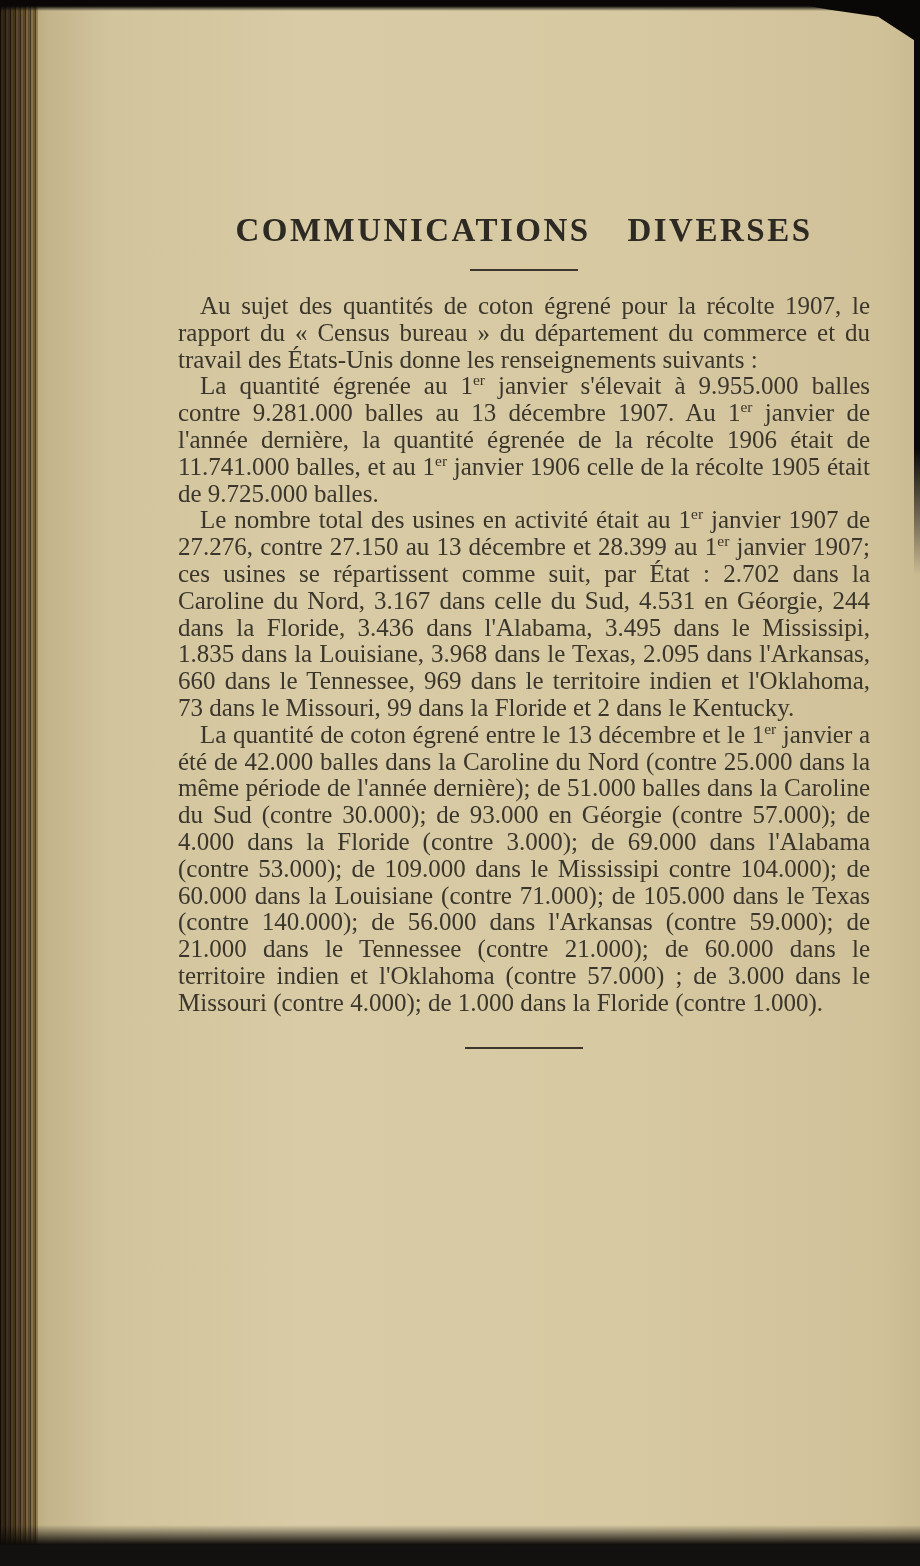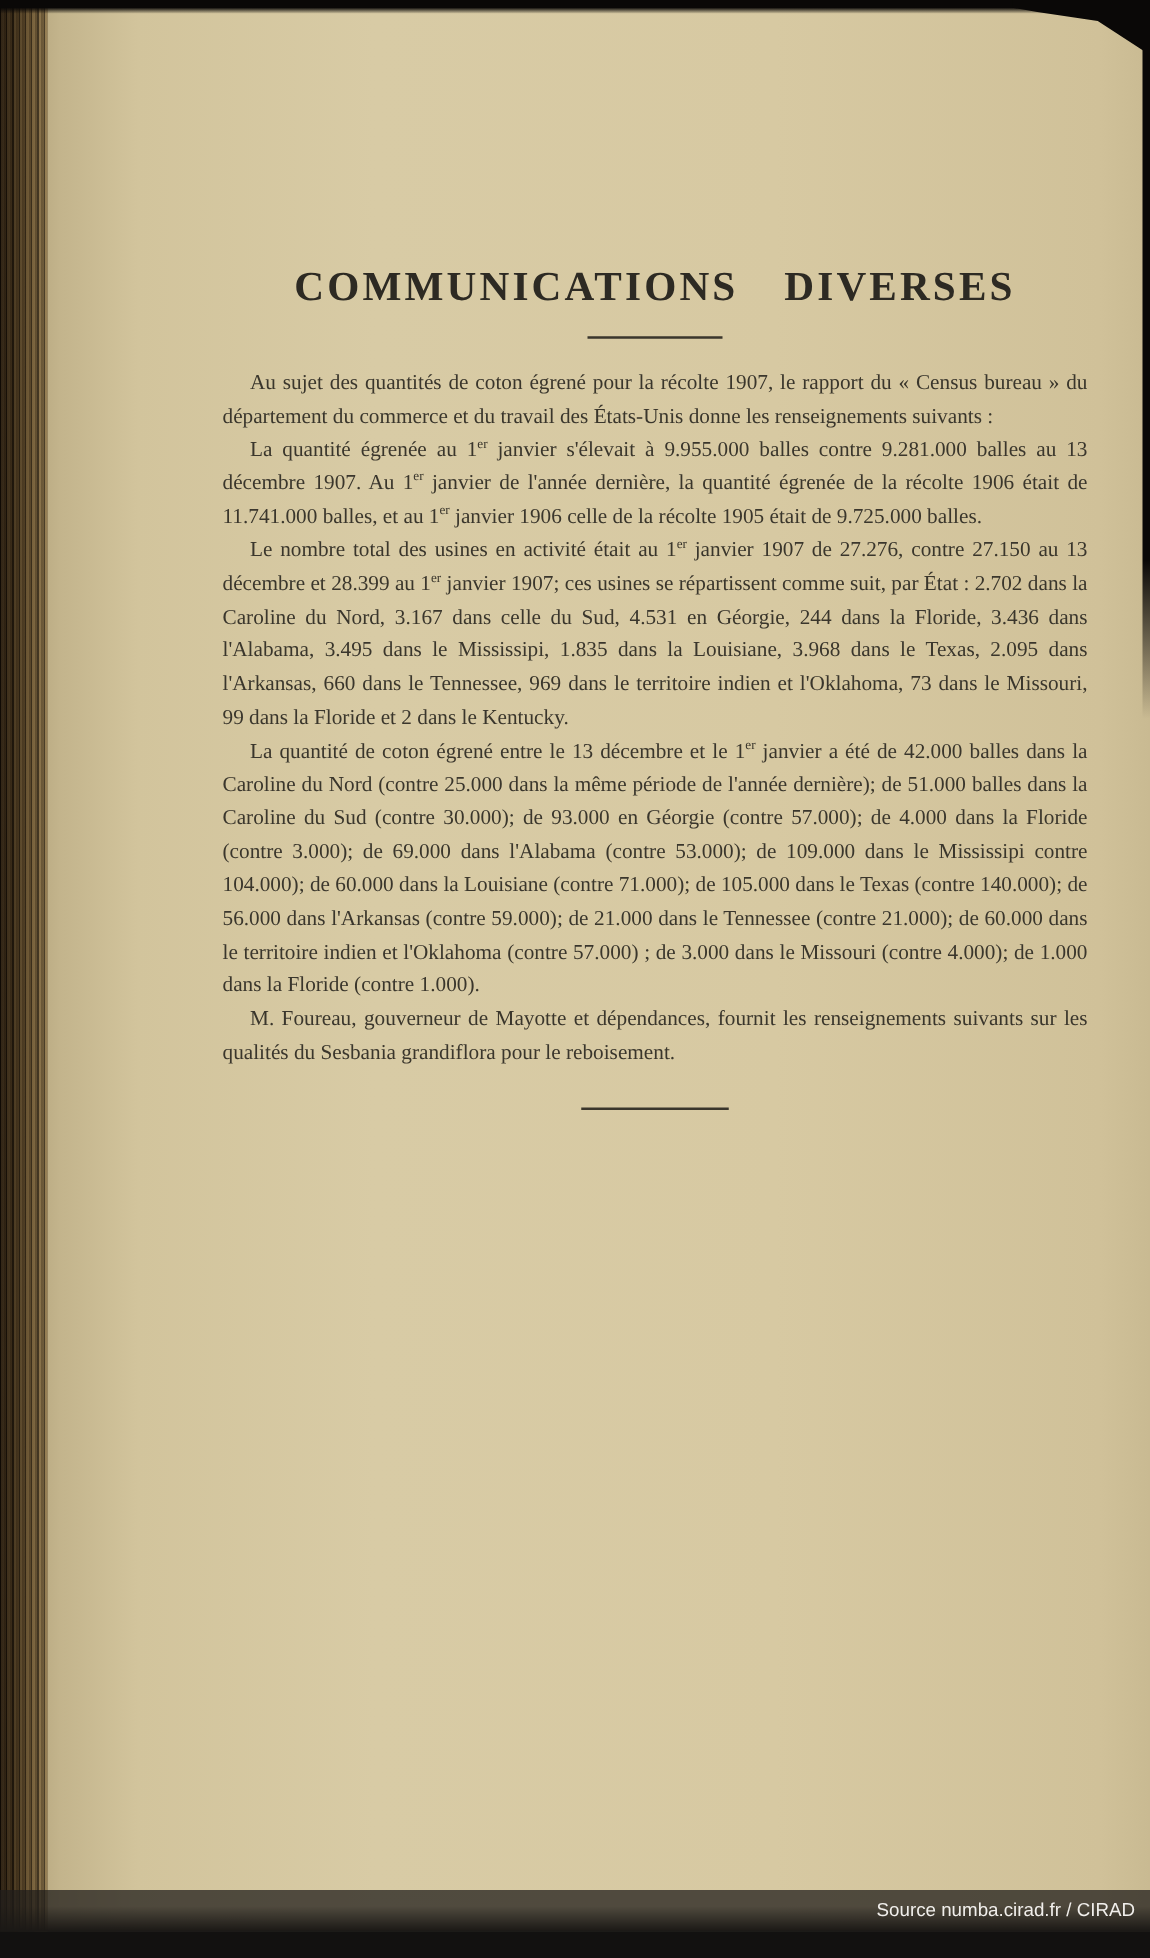--- a/index.html
+++ b/index.html
@@ -54,21 +54,21 @@
   }
   .section-heading{
     margin:14px 0 13px 0;
     text-align:center;
     font-size:19px;
     font-weight:bold;
     color:#332f27;
   }
   .body-par{
     margin:0;
-    font-size:17px;
+    font-size:25px;
     line-height:26.8px;
     text-align:justify;
     text-indent:22px;
     color:#3a362c;
   }
   .body-par sup{font-size:.62em;line-height:0;}
   .end-rule{
     width:118px;height:0;
     border:none;border-top:2px solid #3a362c;
     margin:30px auto 0 auto;
@@ -101,22 +101,18 @@
     <h1 class="doc-title">COMMUNICATIONS DIVERSES</h1>
     <hr class="title-rule">
 
 
     <p class="body-par">Au sujet des quantités de coton égrené pour la récolte 1907, le rapport du « Census bureau » du département du commerce et du travail des États-Unis donne les renseignements suivants :</p>
     <p class="body-par">La quantité égrenée au 1<sup>er</sup> janvier s'élevait à 9.955.000 balles contre 9.281.000 balles au 13 décembre 1907. Au 1<sup>er</sup> janvier de l'année dernière, la quantité égrenée de la récolte 1906 était de 11.741.000 balles, et au 1<sup>er</sup> janvier 1906 celle de la récolte 1905 était de 9.725.000 balles.</p>
     <p class="body-par">Le nombre total des usines en activité était au 1<sup>er</sup> janvier 1907 de 27.276, contre 27.150 au 13 décembre et 28.399 au 1<sup>er</sup> janvier 1907; ces usines se répartissent comme suit, par État : 2.702 dans la Caroline du Nord, 3.167 dans celle du Sud, 4.531 en Géorgie, 244 dans la Floride, 3.436 dans l'Alabama, 3.495 dans le Mississipi, 1.835 dans la Louisiane, 3.968 dans le Texas, 2.095 dans l'Arkansas, 660 dans le Tennessee, 969 dans le territoire indien et l'Oklahoma, 73 dans le Missouri, 99 dans la Floride et 2 dans le Kentucky.</p>
     <p class="body-par">La quantité de coton égrené entre le 13 décembre et le 1<sup>er</sup> janvier a été de 42.000 balles dans la Caroline du Nord (contre 25.000 dans la même période de l'année dernière); de 51.000 balles dans la Caroline du Sud (contre 30.000); de 93.000 en Géorgie (contre 57.000); de 4.000 dans la Floride (contre 3.000); de 69.000 dans l'Alabama (contre 53.000); de 109.000 dans le Mississipi contre 104.000); de 60.000 dans la Louisiane (contre 71.000); de 105.000 dans le Texas (contre 140.000); de 56.000 dans l'Arkansas (contre 59.000); de 21.000 dans le Tennessee (contre 21.000); de 60.000 dans le territoire indien et l'Oklahoma (contre 57.000) ; de 3.000 dans le Missouri (contre 4.000); de 1.000 dans la Floride (contre 1.000).</p>
 
 
-    <p class="body-par">M. Foureau, gouverneur de Mayotte et dépendances, fournit les renseignements suivants sur les qualités du Sesbania grandiflora pour le reboisement.</p>
 
     <hr class="end-rule">
   </div>
 
-  <div class="footer-bar">
-    <span>Source numba.cirad.fr / CIRAD</span>
-  </div>
 
 </div>
 
 </body></html>

